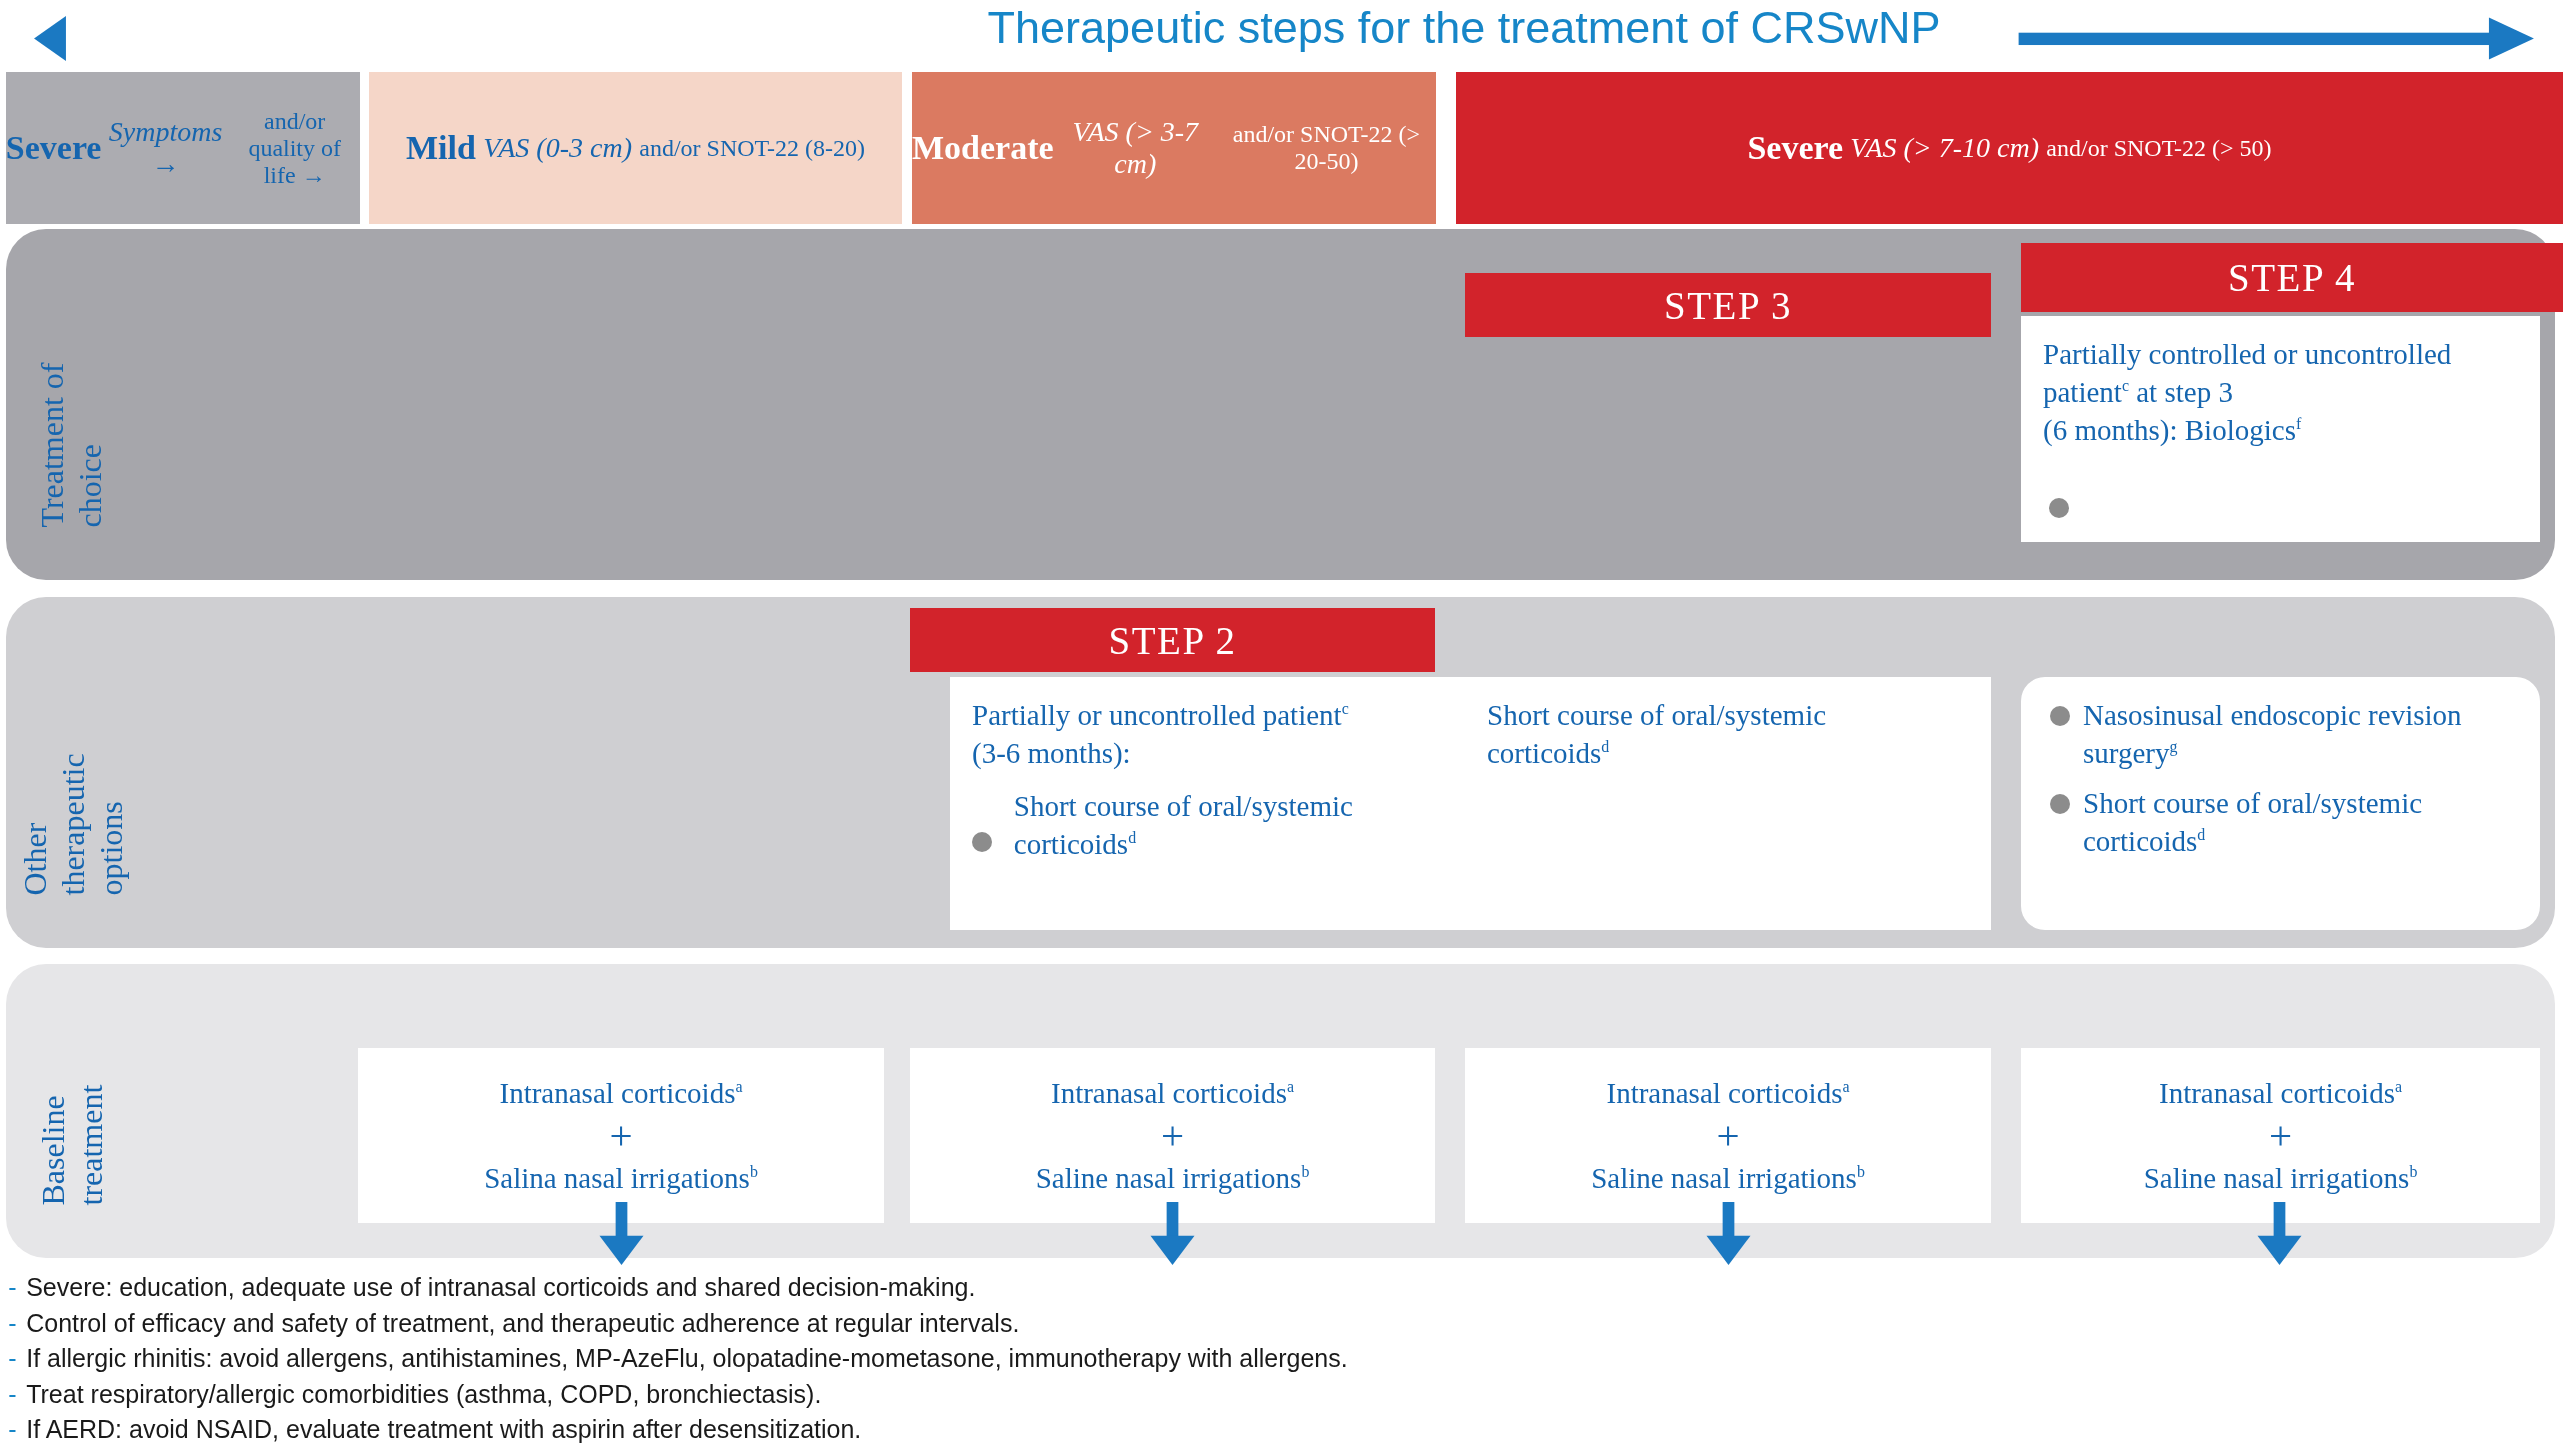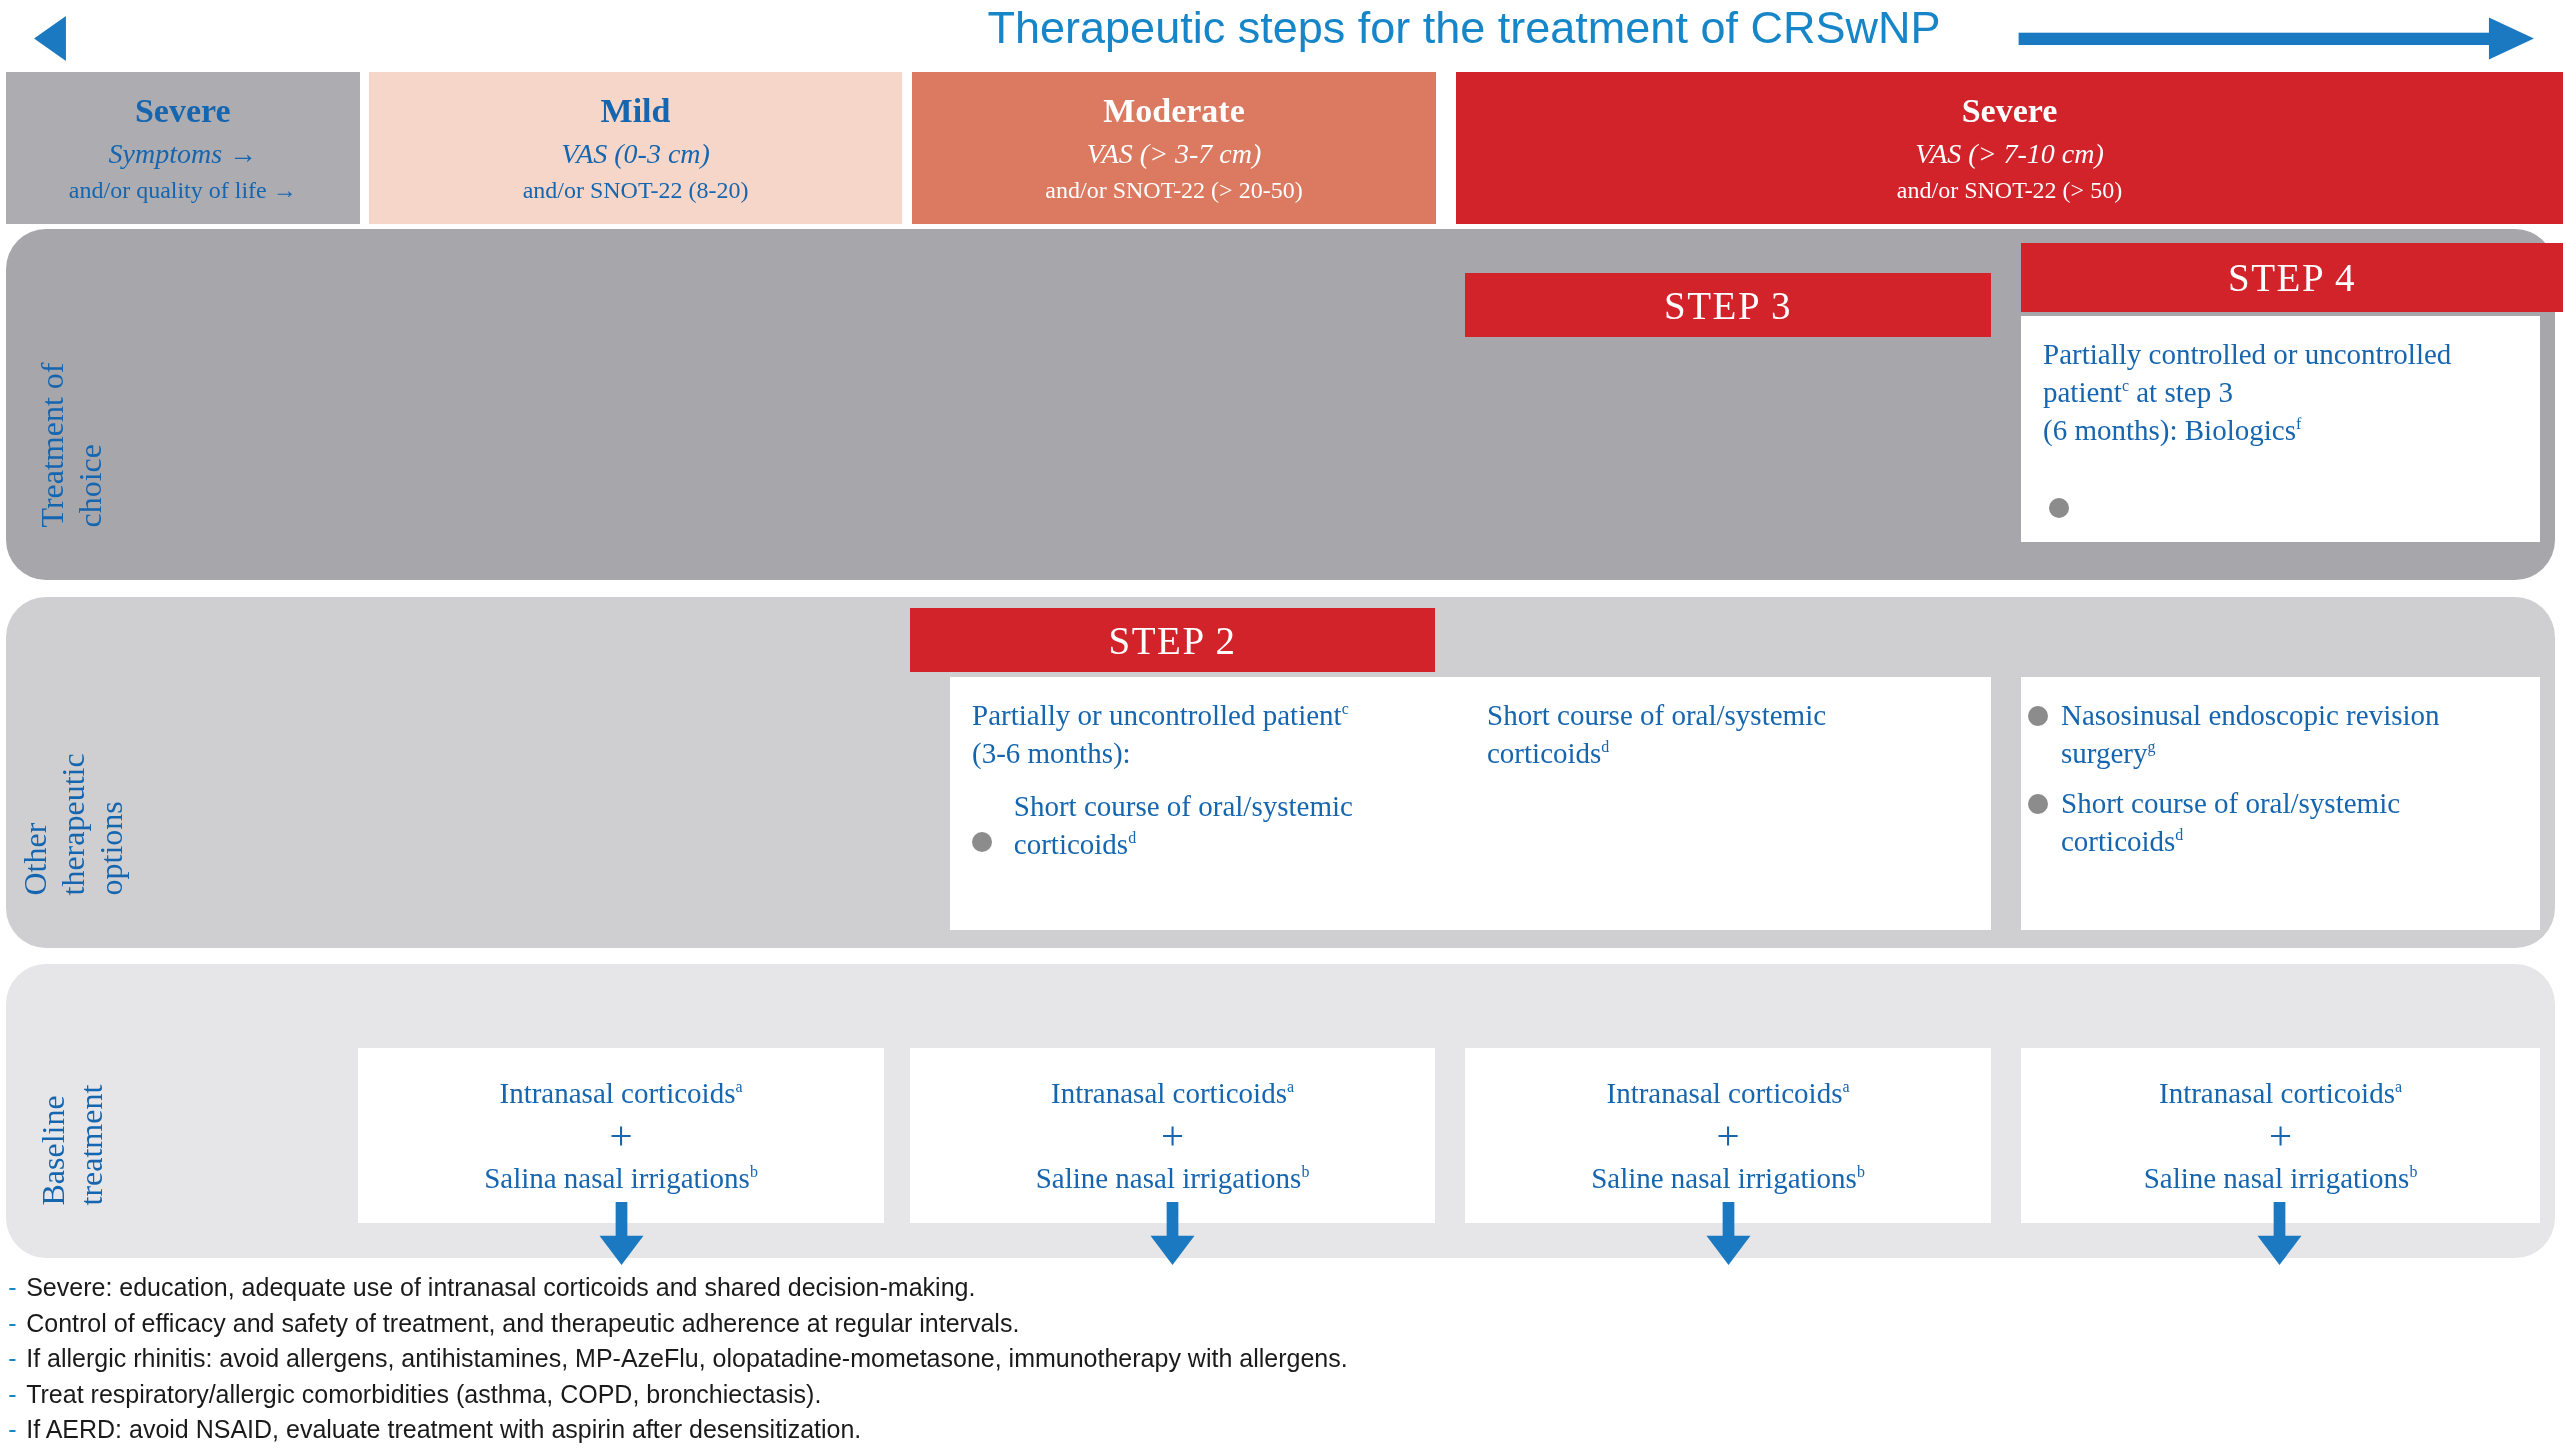--- a/index.html
+++ b/index.html
@@ -10,21 +10,21 @@
   html,body{margin:0;padding:0;background:#fff;}
   .canvas{position:relative;width:2563px;height:1449px;background:#fff;overflow:hidden;
           font-family:"Liberation Serif", serif;}
 
   .title{position:absolute;left:365px;right:0;top:1.5px;text-align:center;
          font-family:"Liberation Sans", sans-serif;font-size:45px;color:var(--title_blue);}
   .tri{position:absolute;left:34px;top:16px;}
   .toparrow{position:absolute;left:2017px;top:16px;}
 
   
-  .hbox{position:absolute;top:72px;height:152px;display:flex;flex-direction:column;
+  .hbox{position:absolute;top:72px;height:152px;display:flex;flex-direction:row;
         align-items:center;justify-content:center;gap:7.3px;text-align:center;}
   #h-axis{left:5.8px;width:354px;background:var(--gray_header);color:var(--text_blue);}
   #h-mild{left:369px;width:533px;background:var(--peach);color:var(--text_blue);}
   #h-moderate{left:912px;width:524px;background:var(--salmon);color:#fff;}
   #h-severe{left:1456px;width:1107px;background:var(--red);color:#fff;}
   .h-name{font-size:34px;font-weight:bold;}
   .h-vas{font-size:28px;font-style:italic;}
   .h-snot{font-size:24px;}
 
   
@@ -47,21 +47,21 @@
   #step4-head{left:2021px;top:243px;width:542px;height:69px;}
   #step2-head{left:910px;top:608px;width:525px;height:64px;}
   #step1-head{left:358px;top:981px;width:526px;height:64px;}
 
   .wbox{position:absolute;background:#fff;box-sizing:border-box;
         font-size:29px;line-height:38px;color:var(--text_blue);}
   #step3-body{left:1465px;top:342px;width:526px;height:227px;padding:19px 22px;}
   #step4-body{left:2021px;top:316px;width:519px;height:226px;padding:19px 22px;}
   #step2-body{left:910px;top:677px;width:525px;height:253px;padding:19px 22px;margin-left:40px;}
   #other-moderate{left:1465px;top:677px;width:526px;height:253px;padding:19px 22px;}
-  #other-severe{left:2021px;top:677px;width:519px;height:253px;padding:19px 7px;}
+  #other-severe{left:2021px;top:677px;width:519px;height:253px;padding:19px 29px;border-radius:24px;}
   #step1-body{left:358px;top:1048px;width:526px;height:175px;}
   #base2{left:910px;top:1048px;width:525px;height:175px;}
   #base3{left:1465px;top:1048px;width:526px;height:175px;}
   #base4{left:2021px;top:1048px;width:519px;height:175px;}
 
   .intro{margin-bottom:14.6px;}
   .bullet-row{display:flex;gap:13px;}
   .bullet-row.low{align-items:flex-end;}
   .bullet-row.low .dot{margin-bottom:10.2px;}
   .bullet-row.high{align-items:flex-start;margin-bottom:11.7px;}

